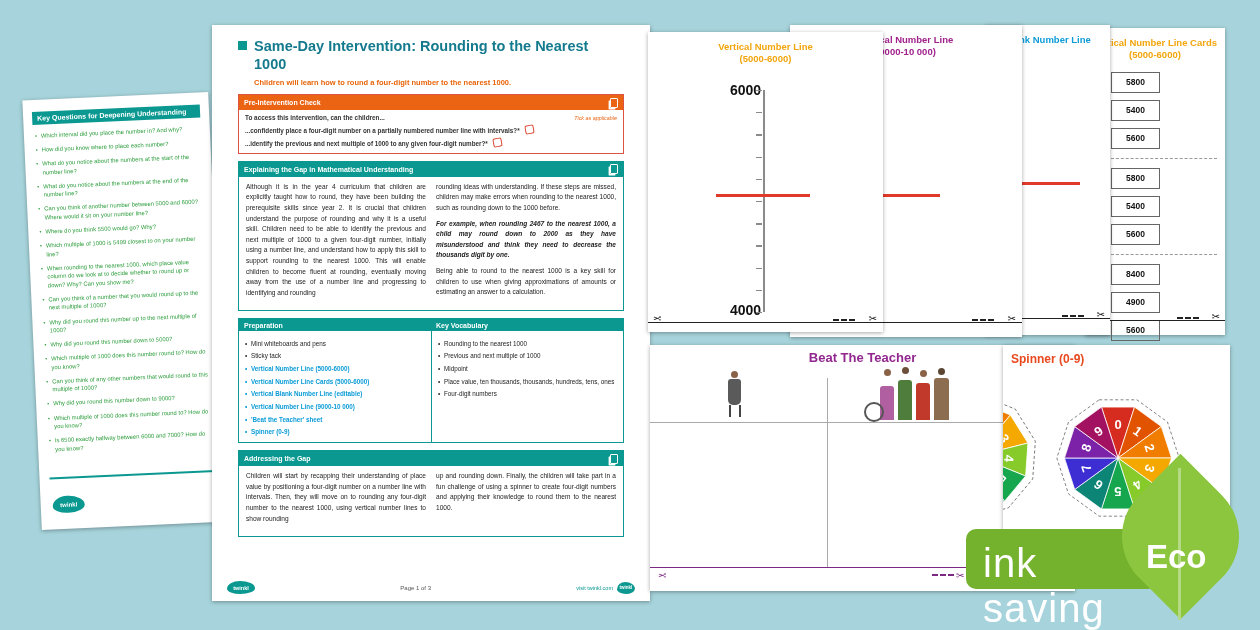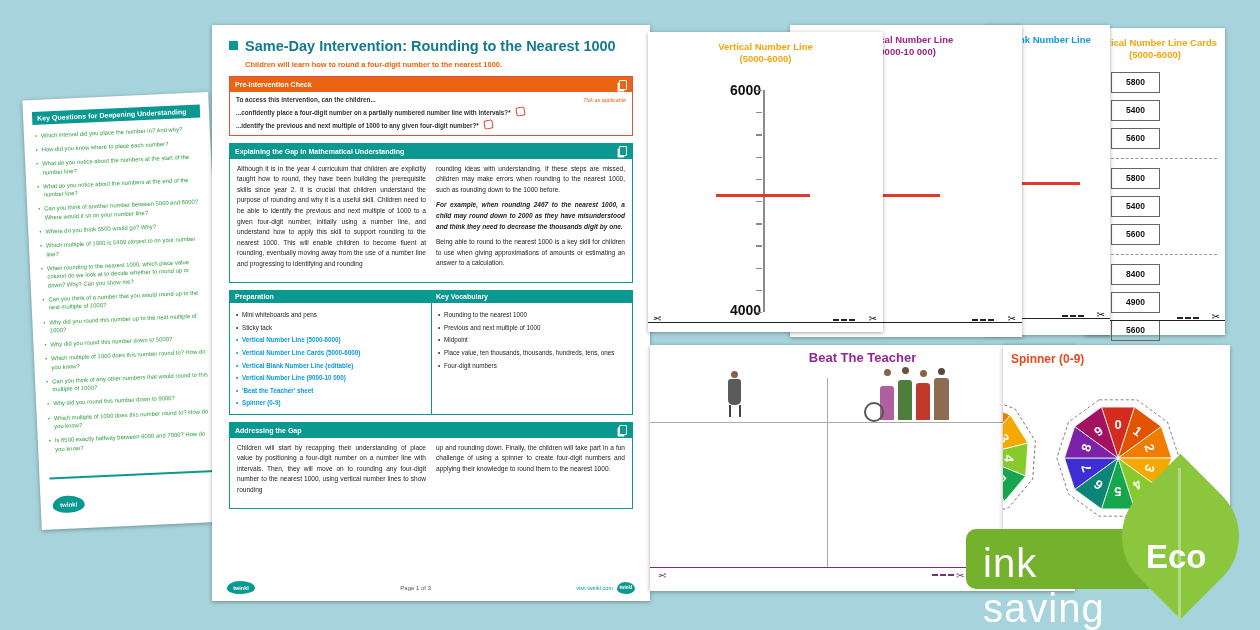--- a/index.html
+++ b/index.html
@@ -10,21 +10,21 @@
   .kq{left:32px;top:96px;width:186px;height:430px;transform:rotate(-2.6deg);z-index:1;padding:12px 9px;box-sizing:border-box;}
   .kq-header{background:#0a9890;color:#fff;font-weight:bold;font-size:7px;padding:3px 5px;}
   .kq-list{list-style:none;margin:7px 0 0 0;padding:0 2px;}
   .kq-list li{color:#2f9e3f;font-size:5.9px;line-height:1.45;margin:0 0 5.5px 0;padding-left:6px;position:relative;}
   .kq-list li::before{content:"•";position:absolute;left:0;top:0;color:#2f9e3f;}
   .kq-divider{position:absolute;left:10px;right:10px;bottom:50px;border-top:2px solid #0a9890;}
   .blob{background:#0a9890;color:#fff;display:flex;align-items:center;justify-content:center;font-weight:bold;border-radius:46% 54% 52% 48%/60% 55% 45% 40%;}
   .kq .blob{position:absolute;left:12px;bottom:16px;width:32px;height:17px;font-size:6px;}
 
   
-  .main{left:212px;top:25px;width:438px;height:576px;z-index:5;padding:12px 17px;box-sizing:border-box;}
+  .main{left:212px;top:25px;width:438px;height:576px;z-index:5;padding:12px 26px;box-sizing:border-box;}
   .m-title{color:#147a8d;font-weight:bold;font-size:14.5px;line-height:1.25;position:relative;padding-left:16px;}
   .m-title .sq{position:absolute;left:0;top:4px;width:9px;height:9px;background:#0a9890;}
   .m-sub{color:#e8640a;font-weight:bold;font-size:7.5px;margin:5px 0 0 16px;}
   .sec{margin-top:7px;border:1px solid #0a9890;}
   .sec.red{border-color:#dd5340;}
   .sec-head{color:#fff;font-weight:bold;font-size:7px;padding:2.5px 5px;display:flex;justify-content:space-between;align-items:center;}
   .sec-head.orange{background:#eb6414;}
   .sec-head.teal{background:#0a9890;}
   .copyicon{width:6px;height:8px;border:1px solid #fff;border-radius:1px;box-shadow:-2px 2px 0 -0.6px #fff;}
   .pre-body{padding:4px 6px 6px 6px;}

